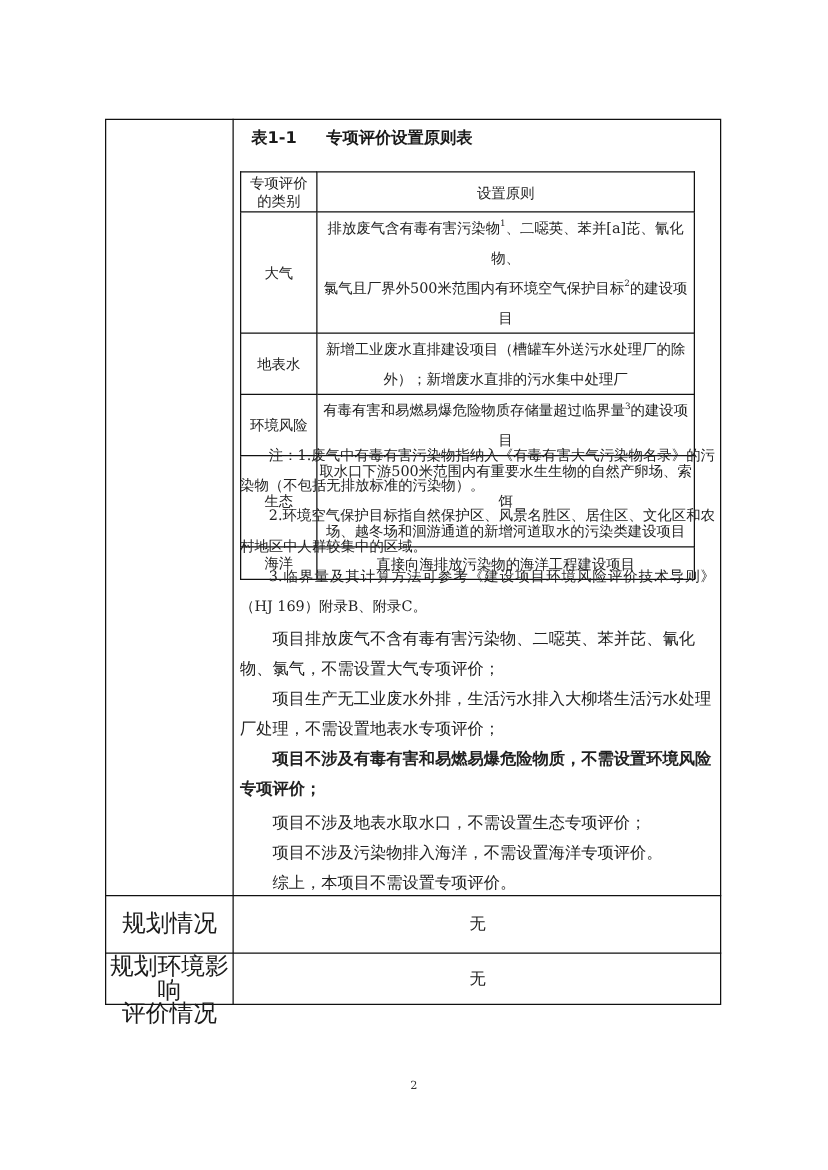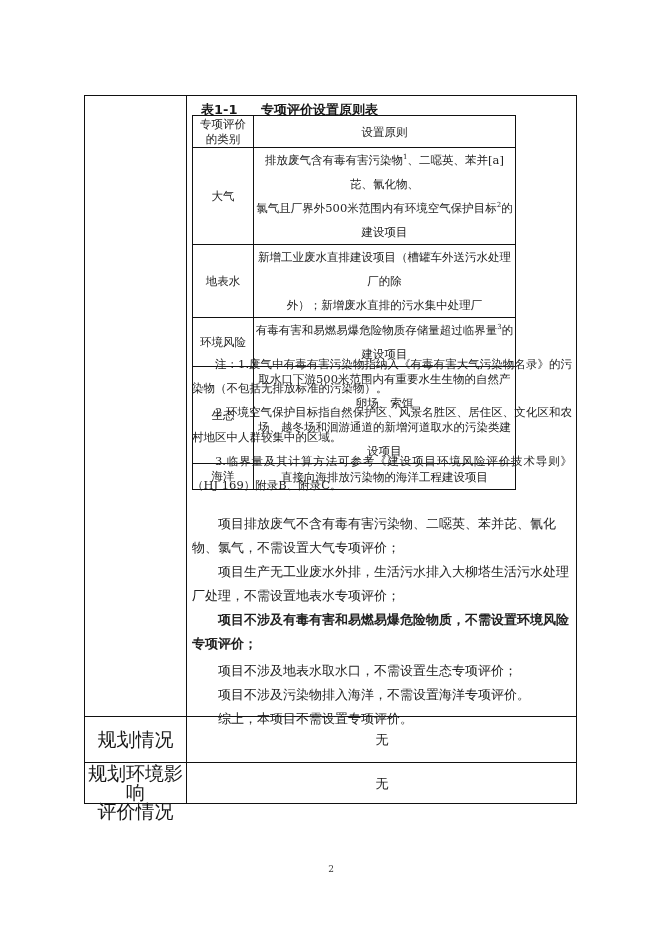--- a/index.html
+++ b/index.html
@@ -19,32 +19,32 @@
                    font-size: 13px; }
 
     
     .inner-title { position: absolute; top: 101px; left: 171px; width: 390px; height: 18px;
                    font-family: "DejaVu Sans", "Liberation Sans", sans-serif; font-weight: bold;
                    font-size: 13px; }
     .inner-title .num { position: absolute; left: 30px; top: 0; }
     .inner-title .name { position: absolute; left: 90px; top: 0; }
 
     
-    .inner { position: absolute; left: 192px; top: 115px; width: 324px;
+    .inner { position: absolute; left: 192px; top: 137px; width: 364px;
              border-collapse: collapse; table-layout: fixed; font-size: 11.5px; }
     .inner td { border: 1px solid #111; padding: 0; text-align: center; vertical-align: middle; color: #222; }
     .inner td.cat { width: 60px; }
     .inner td.rule { line-height: 24px; }
     .inner td.hdr { line-height: 15px; }
     sup { font-size: 7px; vertical-align: super; line-height: 0; }
 
     
     .para { position: absolute; left: 192px; width: 380px; }
     .note { font-size: 11.5px; line-height: 24.2px; text-align: justify; color: #222; }
-    .body-text { font-size: 13px; line-height: 24px; color: #222; margin-top: 12px; }
+    .body-text { font-size: 13px; line-height: 24px; color: #222; }
     .indent { text-indent: 2em; }
     .indent2 { padding-left: 2em; }
 
     .page-num { position: absolute; top: 864px; left: 0; width: 662px; text-align: center;
                 font-size: 9px; color: #333; }
   </style>
 </head>
 <body>
 
 <div class="page">

